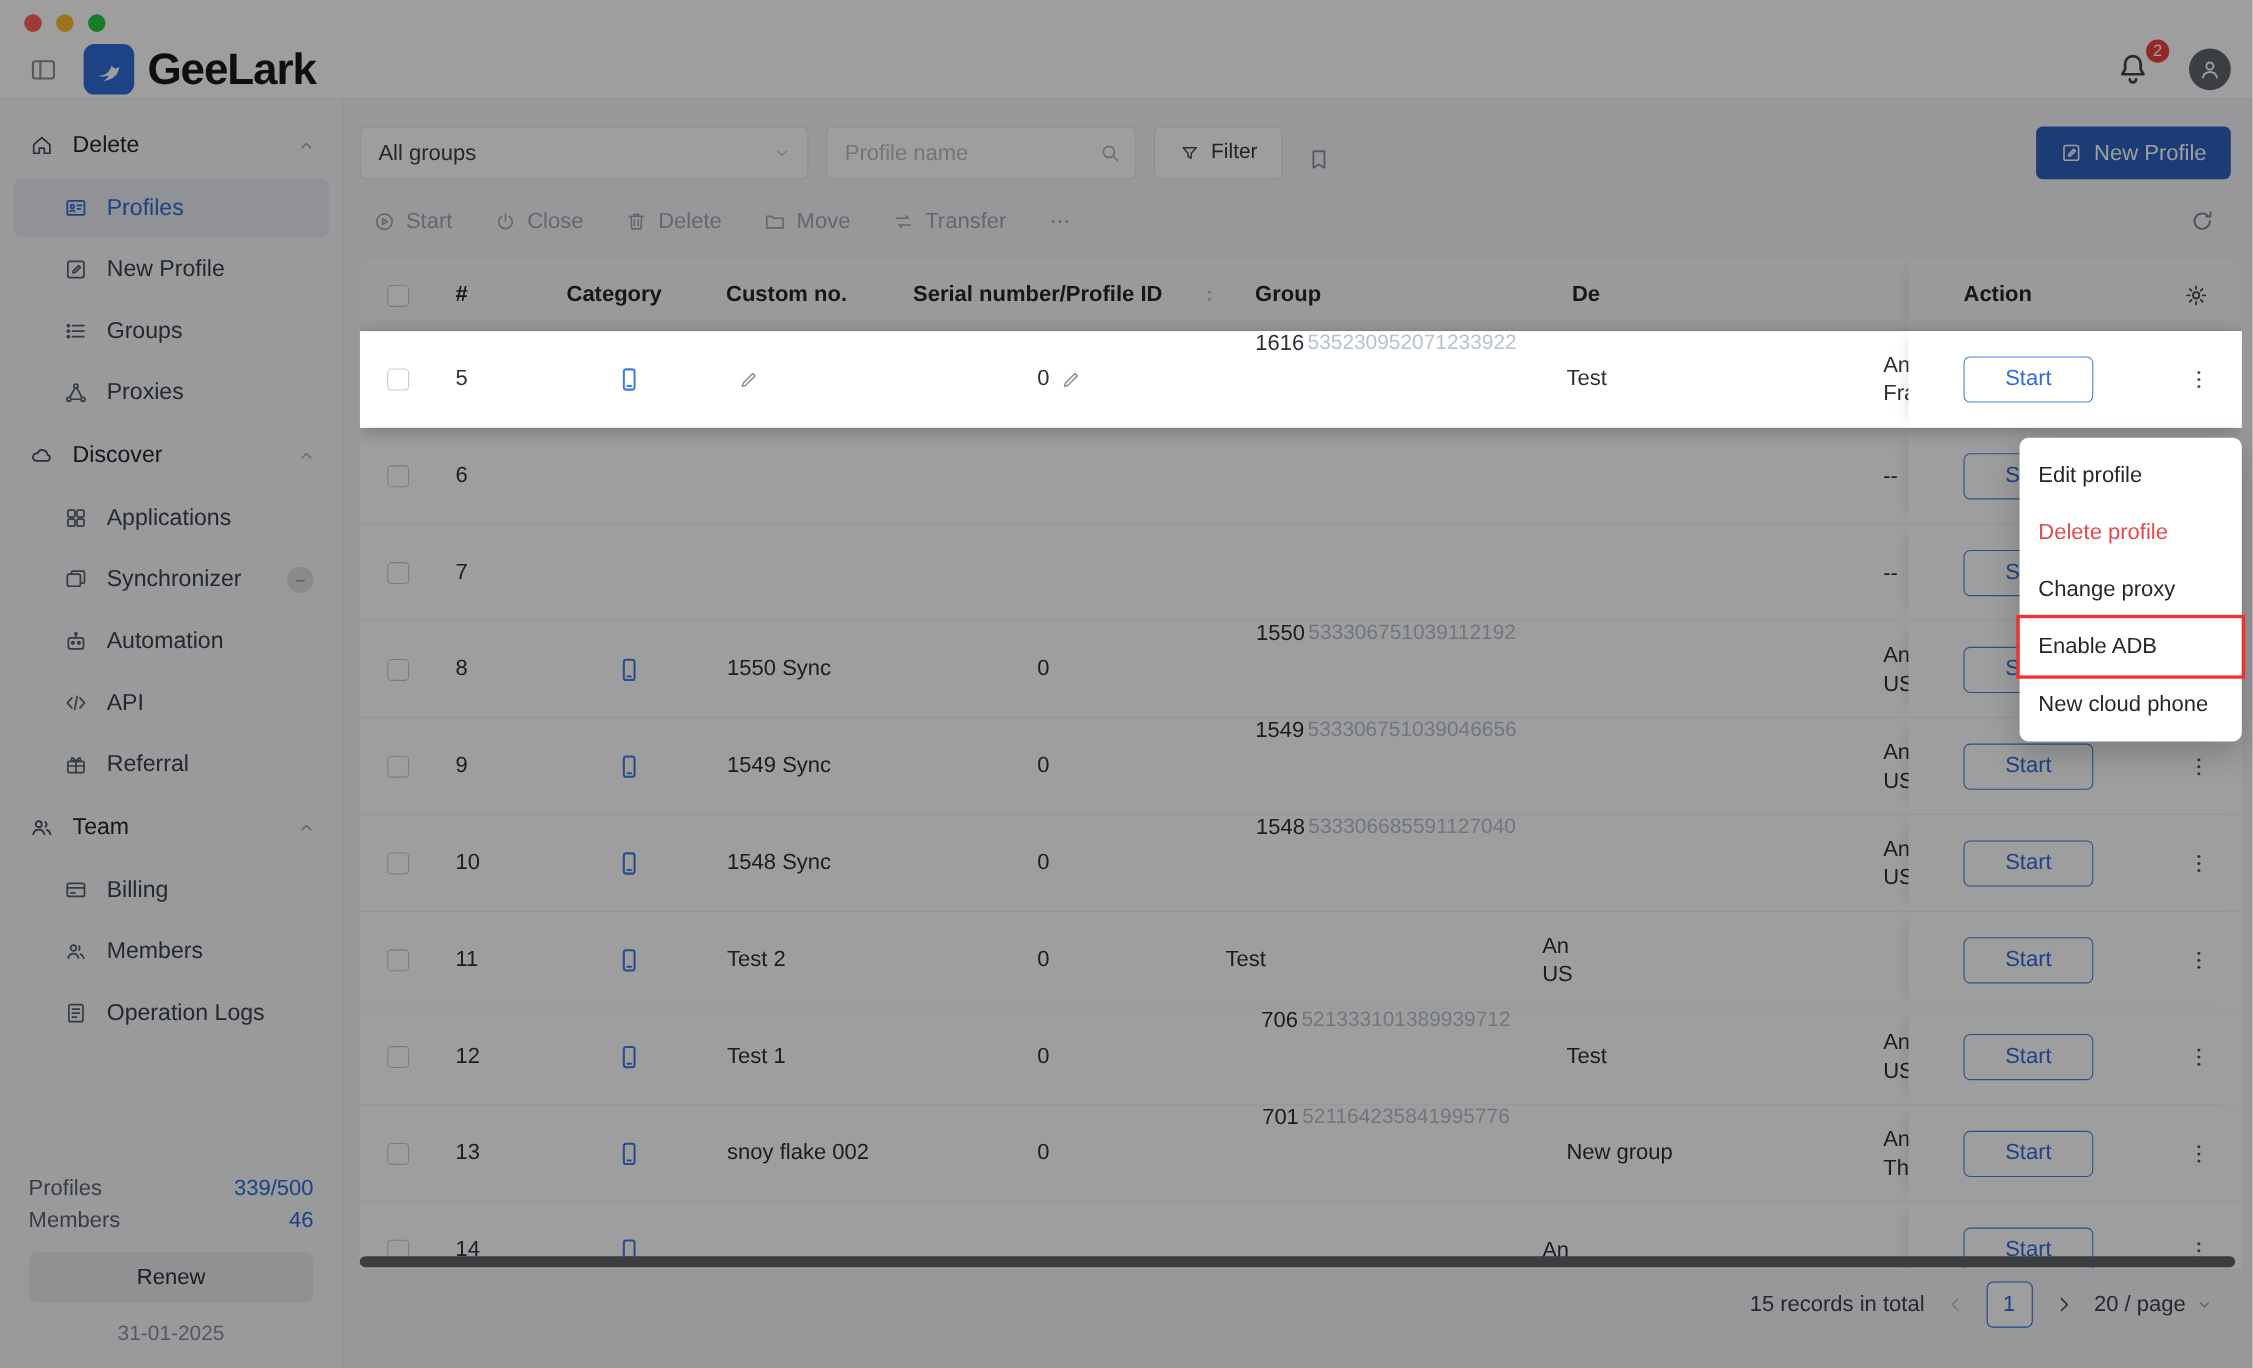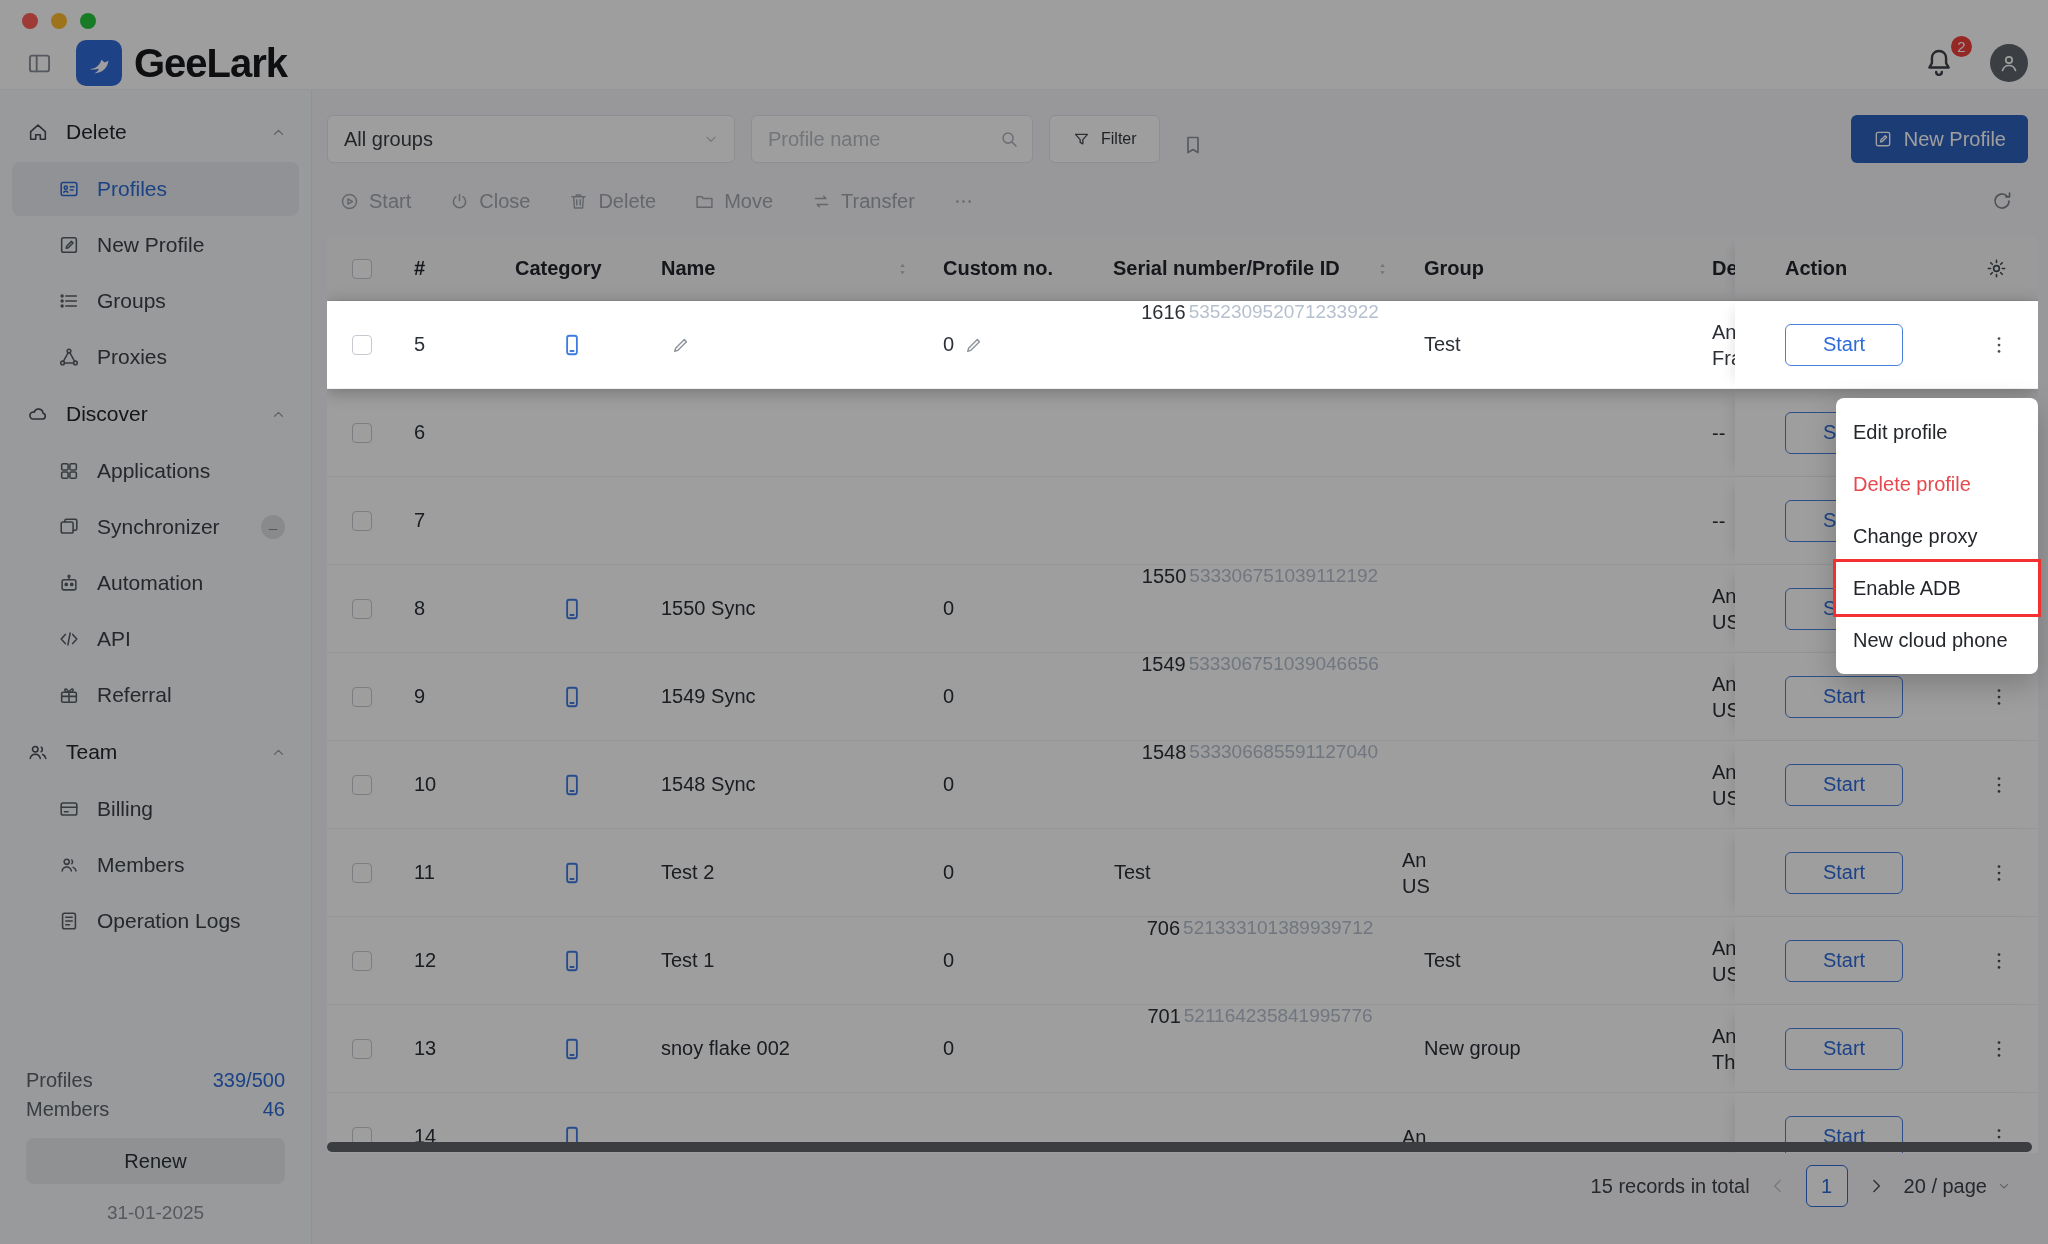--- a/index.html
+++ b/index.html
@@ -40,21 +40,21 @@
 .side-date{margin-top:18px;text-align:center;font-size:19px;color:#8a9097}
 
 main{position:relative;flex:1;padding:0 10px 0 15px}
 .filter-bar{margin-top:25px;display:flex;align-items:flex-end;gap:16px}
 .select{width:408px;height:48px;background:#fff;border:1px solid #e3e5e9;border-radius:6px;display:flex;align-items:center;justify-content:space-between;padding:0 14px 0 16px;font-size:20px;color:#3a3f45}
 .select .icon{color:#c0c4ca;width:18px;height:18px}
 .search-box{position:relative;width:282px}
 .search-box input{width:100%;height:48px;border:1px solid #e3e5e9;border-radius:6px;background:#fff;padding:0 44px 0 16px;font-size:20px;color:#3a3f45;font-family:Liberation Sans, sans-serif;outline:none}
 .search-box input::placeholder{color:#b9bdc3}
 .search-box .icon{position:absolute;right:13px;top:13px;color:#b0b5bb}
-.filter-btn{height:48px;padding:0 22px;background:#fff;border:1px solid #e3e5e9;border-radius:6px;display:flex;align-items:center;gap:10px;font-size:16px;color:#33383e;font-family:inherit}
+.filter-btn{height:48px;padding:0 22px;background:#fff;border:1px solid #e3e5e9;border-radius:6px;display:flex;align-items:center;gap:10px;font-size:19px;color:#33383e;font-family:inherit}
 .filter-btn .icon{width:19px;height:19px;color:#4a4f55}
 .bookmark-btn{width:34px;height:34px;border:none;background:none;color:#8d939a}
 .bookmark-btn .icon{width:24px;height:24px}
 .newprofile-btn{margin-left:auto;margin-right:10px;height:48px;padding:0 22px;background:#2c61bd;border:none;border-radius:6px;display:flex;align-items:center;gap:11px;font-size:20px;color:#fff;font-family:inherit}
 .newprofile-btn .icon{width:20px;height:20px}
 .toolbar{margin-top:14px;height:48px;display:flex;align-items:center;gap:38px;padding-left:12px}
 .tb-btn{display:flex;align-items:center;gap:9px;background:none;border:none;font-size:20px;color:#a2a7ad;font-family:inherit}
 .tb-btn .icon{width:21px;height:21px}
 .refresh-btn{margin-left:auto;margin-right:24px;background:none;border:none;color:#7d838a;width:24px;height:24px}
 .refresh-btn .icon{width:24px;height:24px}
@@ -438,29 +438,20 @@
             </span></button>
       </div>
 
       <div class="table">
         <div class="thead">
           <div class="td c-check">
               <span class="checkbox"></span>
             </div>
           <div class="td c-num">#</div>
           <div class="td c-cat">Category</div>
-          <div class="td c-name">
-            <span>Name</span>
-            <span class="icon sort">
-                <svg viewBox="0 0 24 24" fill="none" stroke="currentColor" stroke-width="1.7" stroke-linecap="round" stroke-linejoin="round">
-                  <path d="M12 4.5 15.2 9H8.8z" fill="currentColor" stroke="none"></path>
-                  <path d="M12 19.5 8.8 15h6.4z" fill="currentColor" stroke="none"></path>
-                </svg>
-              </span>
-          </div>
           <div class="td c-custom">Custom no.</div>
           <div class="td c-serial">
             <span>Serial number/Profile ID</span>
             <span class="icon sort">
                 <svg viewBox="0 0 24 24" fill="none" stroke="currentColor" stroke-width="1.7" stroke-linecap="round" stroke-linejoin="round">
                   <path d="M12 4.5 15.2 9H8.8z" fill="currentColor" stroke="none"></path>
                   <path d="M12 19.5 8.8 15h6.4z" fill="currentColor" stroke="none"></path>
                 </svg>
               </span>
           </div>

